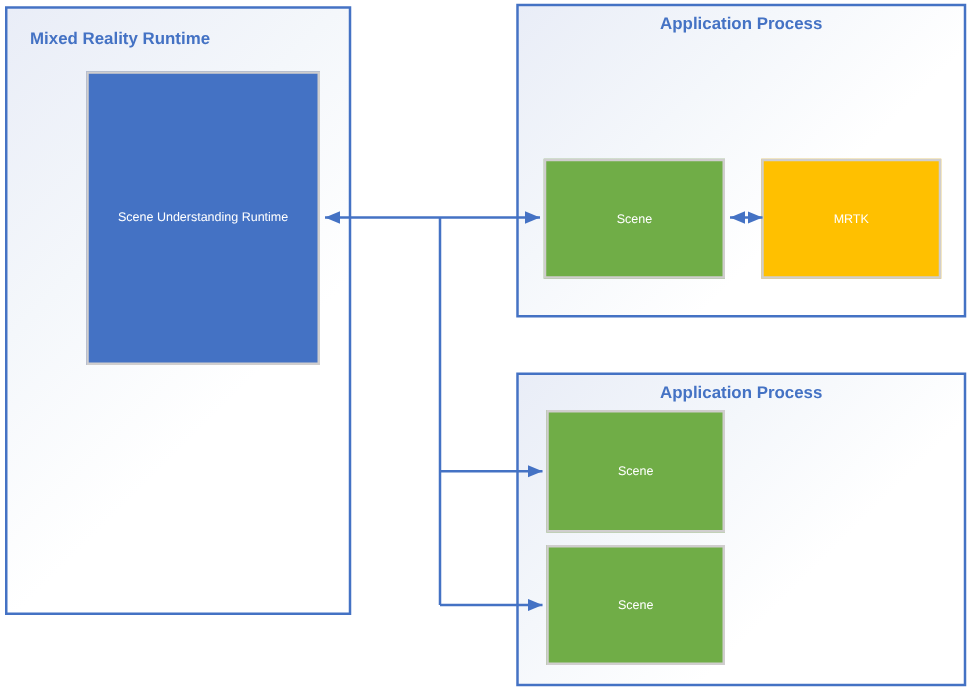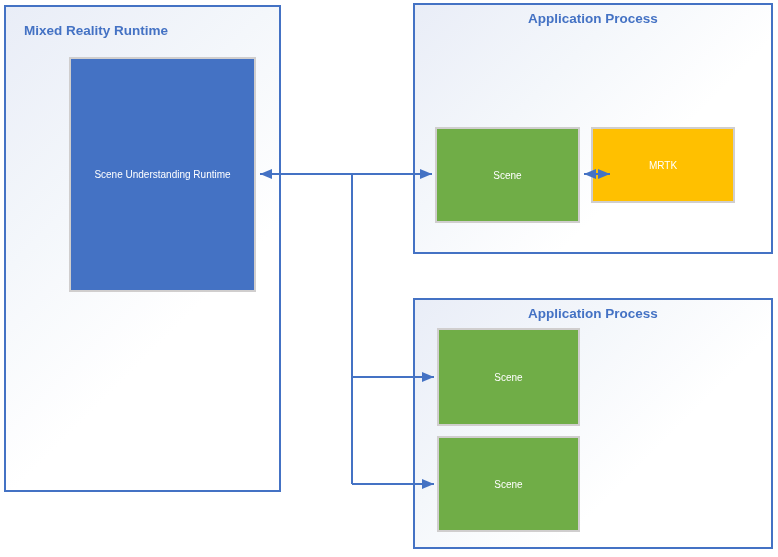--- a/index.html
+++ b/index.html
@@ -52,21 +52,21 @@
     color: var(--box-text);
     font-size: 10px;
     display: flex;
     align-items: center;
     justify-content: center;
     text-align: center;
     z-index: 2;
   }
   #runtime-box { left: 69px;  top: 57px;  width: 187px; height: 235px; background: var(--blue-box-fill); }
   #scene-box-top    { left: 435px; top: 127px; width: 145px; height: 96px; background: var(--green-box-fill); }
-  #mrtk-box         { left: 591px; top: 127px; width: 144px; height: 76px; background: var(--yellow-box-fill); }
+  #mrtk-box         { left: 609px; top: 127px; width: 144px; height: 96px; background: var(--yellow-box-fill); }
   #scene-box-mid    { left: 437px; top: 328px; width: 143px; height: 98px; background: var(--green-box-fill); }
   #scene-box-bottom { left: 437px; top: 436px; width: 143px; height: 96px; background: var(--green-box-fill); }
 
   #connector-layer {
     position: absolute;
     left: 0; top: 0;
     width: 778px; height: 557px;
     z-index: 3;
     pointer-events: none;
   }

